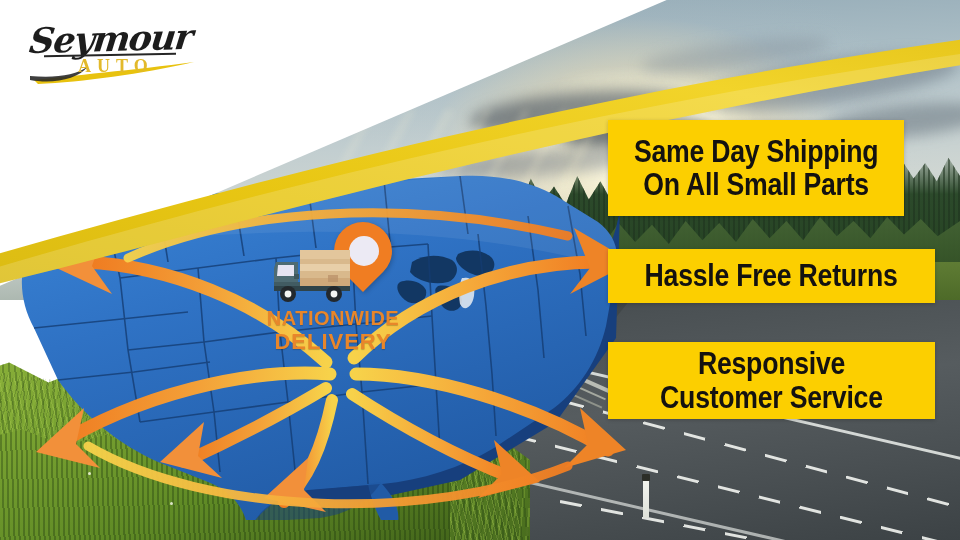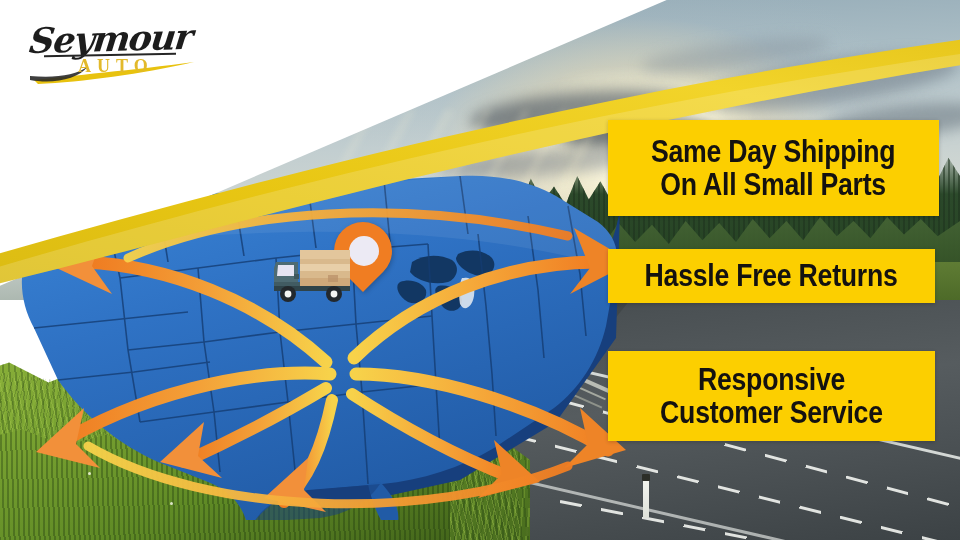--- a/index.html
+++ b/index.html
@@ -257,25 +257,25 @@
   }
   .panel-line {
     font-family: "Liberation Sans", sans-serif;
     font-weight: bold;
     color: #141210;
     line-height: 1.07;
     transform: scaleX(0.86);
     white-space: nowrap;
     letter-spacing: -0.3px;
   }
-  #panel-1 { top: 120px; width: 331px; height: 96px; }
+  #panel-1 { top: 120px; width: 296px; height: 96px; }
   #panel-1 .panel-line { font-size: 31px; }
   #panel-2 { top: 249px; width: 327px; height: 54px; }
   #panel-2 .panel-line { font-size: 31px; }
-  #panel-3 { top: 351px; width: 327px; height: 90px; }
+  #panel-3 { top: 342px; width: 327px; height: 77px; }
   #panel-3 .panel-line { font-size: 31px; }
 </style>
 </head>
 <body>
 
 <div id="banner">
 
   <div class="scene">
     <div class="sky"></div>
     <div class="sunglow"></div>
@@ -470,20 +470,24 @@
 
       <rect x="2" y="38" width="76" height="5" fill="#2f4349"></rect>
 
       <circle cx="16" cy="46" r="8" fill="#23282c"></circle>
       <circle cx="16" cy="46" r="3.4" fill="#f4f4f2"></circle>
       <circle cx="62" cy="46" r="8" fill="#23282c"></circle>
       <circle cx="62" cy="46" r="3.4" fill="#f4f4f2"></circle>
     </svg>
   </div>
 
+  <div class="nationwide-text">
+    <div class="l1">NATIONWIDE</div>
+    <div class="l2">DELIVERY</div>
+  </div>
 
   <div class="white-wedge"></div>
   <div class="white-wedge2" style="clip-path: polygon(0% 0%, 100% 0%, 28% 100%, 0% 100%);"></div>
 
   <div class="swoosh-band">
     <svg width="1090" height="300" viewBox="0 0 1090 300">
       <defs>
         <linearGradient id="swGrad" x1="0" y1="1" x2="1" y2="0">
           <stop offset="0%" stop-color="#d9ba13"></stop>
           <stop offset="35%" stop-color="#e8c613"></stop>

